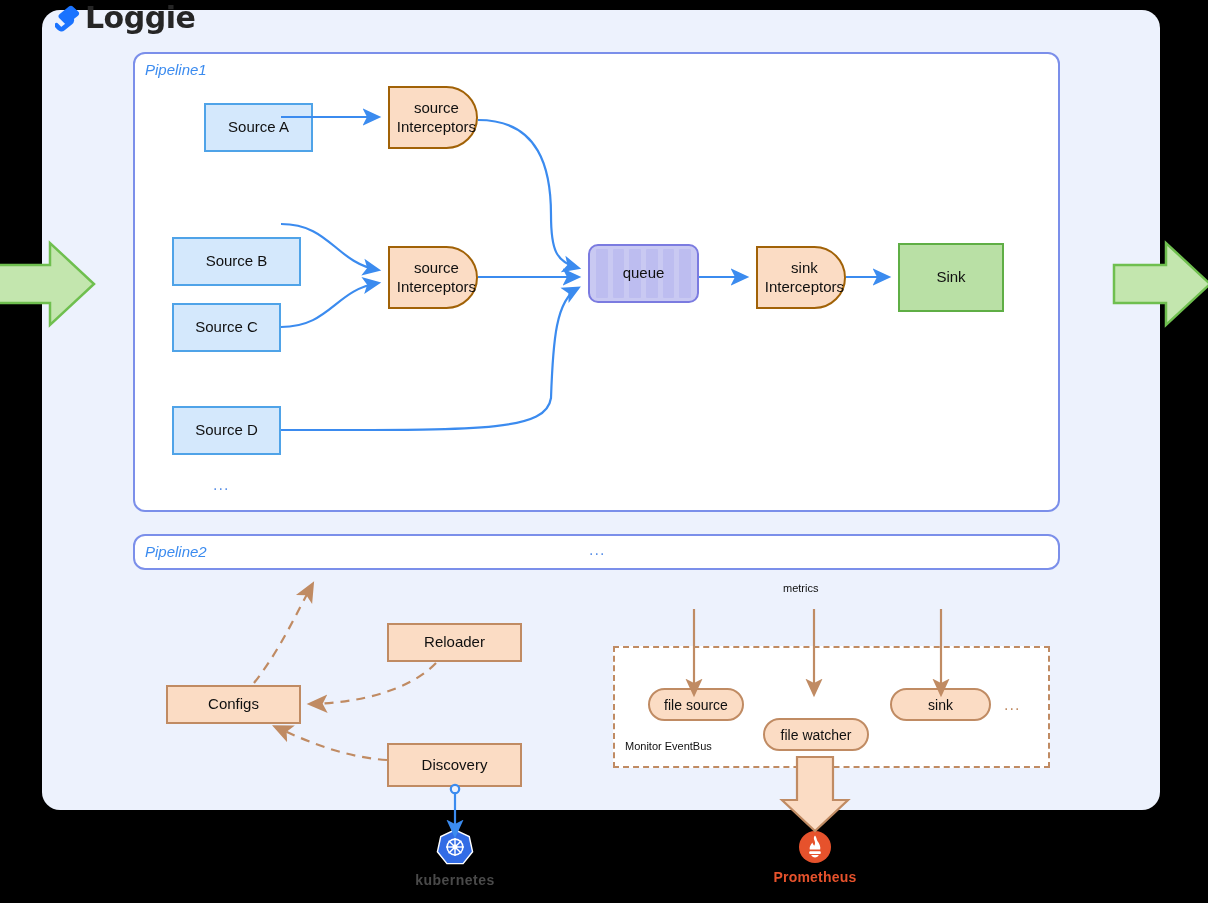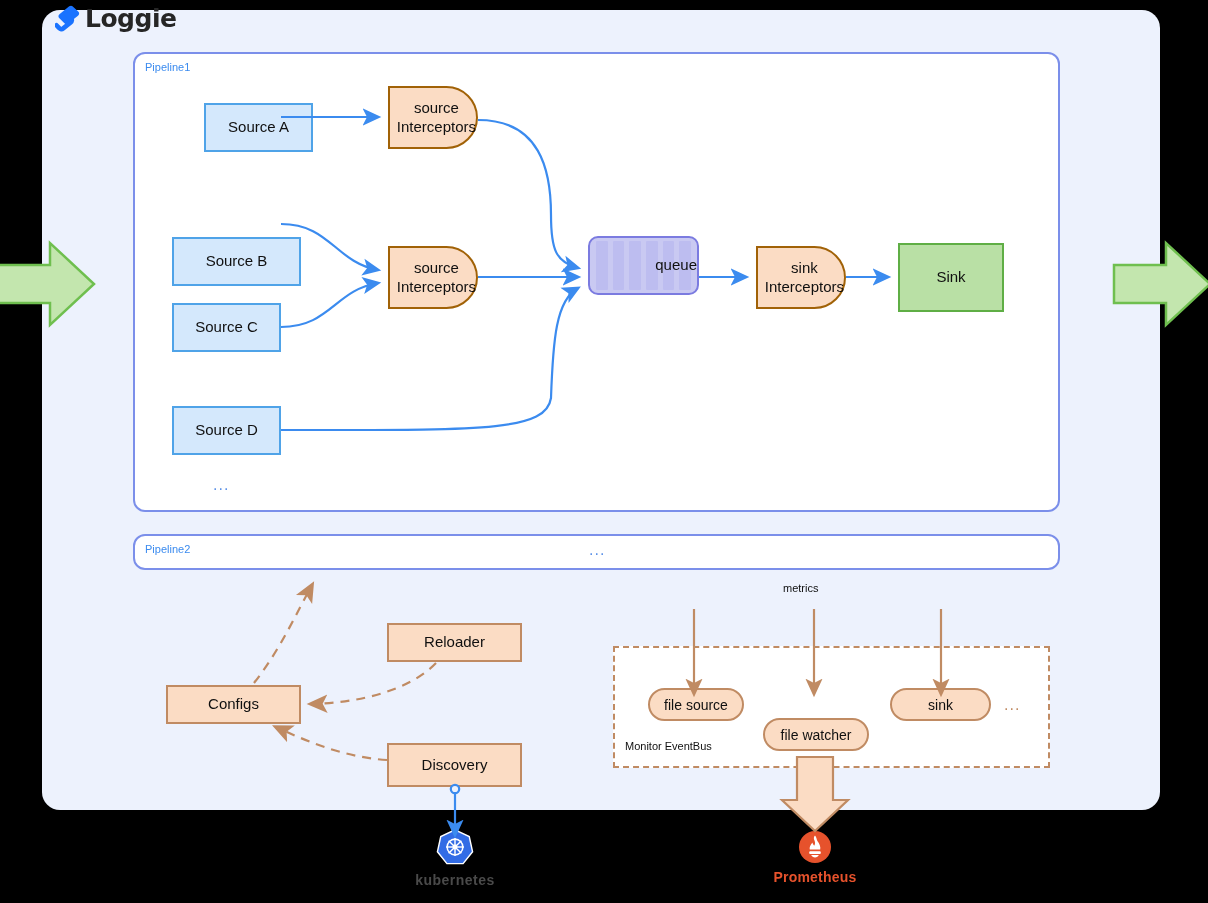--- a/index.html
+++ b/index.html
@@ -31,41 +31,42 @@
     left: 55px;
     top: 2px;
     width: 125px;
     height: 32px;
     display: flex;
     align-items: center;
     gap: 4px;
   }
   #logo-mark { width: 26px; height: 28px; flex: none; }
   #logo-text {
-    font-size: 25px;
+    font-size: 30px;
     font-weight: bold;
     color: #262626;
     letter-spacing: -0.5px;
     line-height: 1;
     font-family: "DejaVu Sans", sans-serif;
   }
   
   .green-arrow { position: absolute; }
   
   .pipeline-box {
     position: absolute;
     background: #FFFFFF;
     border: 2px solid #7B8FEA;
     border-radius: 12px;
     box-sizing: border-box;
   }
   .pipeline-label {
     position: absolute;
-    font-size: 11px;
+    font-size: 15px;
     color: #3B8BEF;
+    font-style: italic;
   }
   .ellipsis-blue {
     position: absolute;
     font-size: 16px;
     color: #5C92E8;
     letter-spacing: 1px;
   }
   .ellipsis-brown {
     position: absolute;
     font-size: 16px;
@@ -207,21 +208,21 @@
       <span>Interceptors</span>
     </span>
   </div>
   <div class="node interceptor" style="left:388px; top:246px; width:90px; height:63px;">
     <span>
       <span>source</span><br>
       <span>Interceptors</span>
     </span>
   </div>
 
-  <div class="node queue-box" style="left:588px; top:236px; width:111px; height:59px;justify-content:flex-end;">
+  <div class="node queue-box" style="left:588px; top:244px; width:111px; height:59px;">
     <span class="queue-stripes">
       <i></i>
         <i></i>
         <i></i>
         <i></i>
         <i></i>
         <i></i>
     </span>
     <span class="queue-label">queue</span>
   </div>

